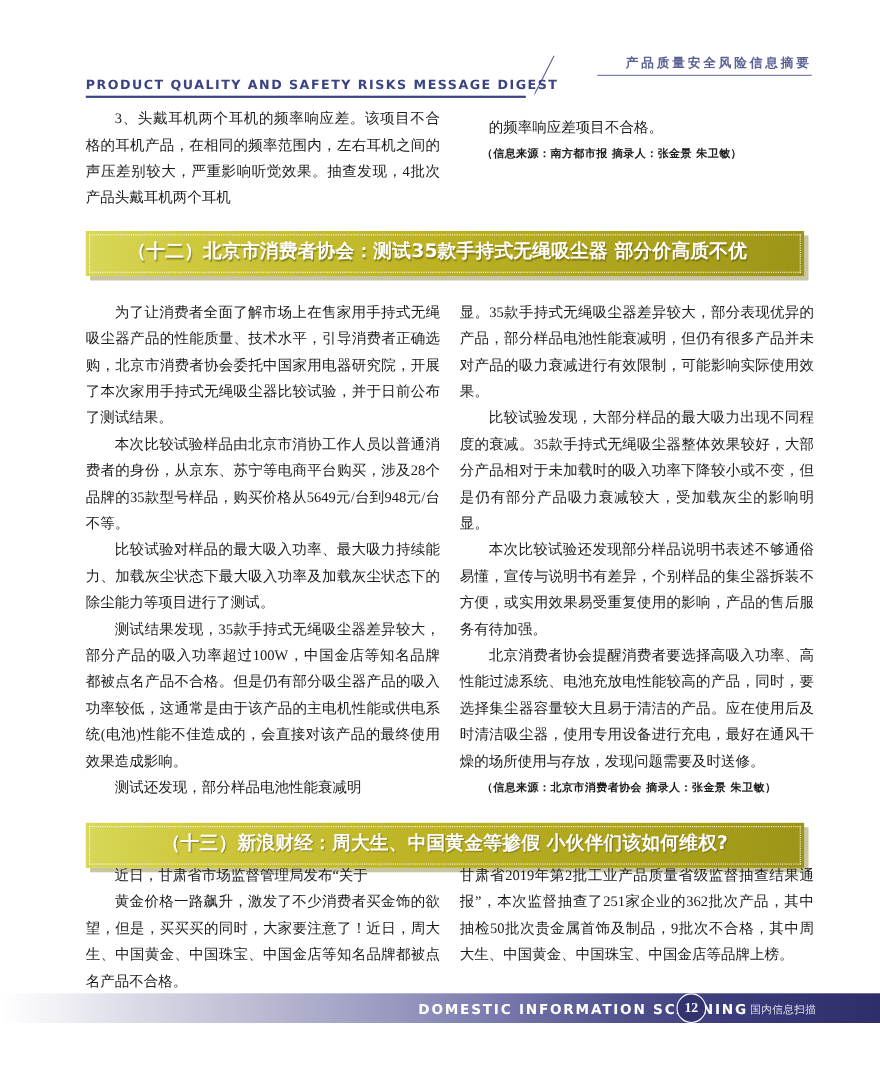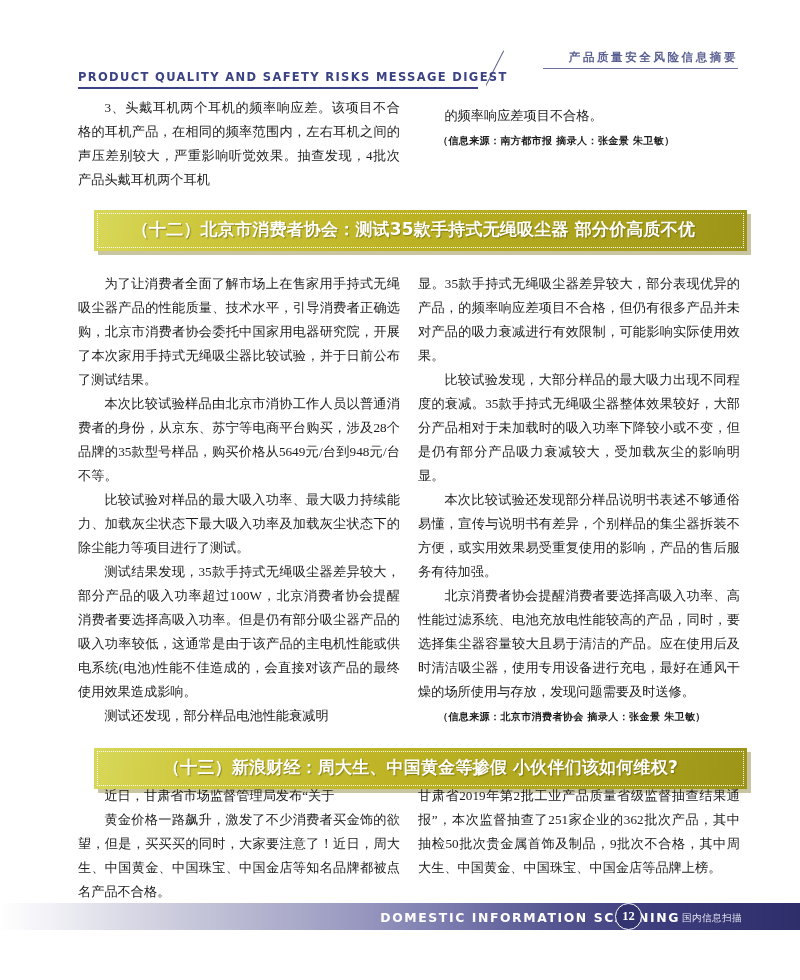--- a/index.html
+++ b/index.html
@@ -111,21 +111,21 @@
     font-family: "DejaVu Sans", "Liberation Sans", sans-serif;
     font-weight: bold;
     font-size: 10px;
     line-height: 25px;
     letter-spacing: 0.4px;
   }
 
   
   .banner {
     position: absolute;
-    left: 94px;
+    left: 78px;
     width: 653px;
     box-sizing: border-box;
     background: linear-gradient(100deg, #d8d85a 0%, #cfc93f 14%, #bdb324 46%, #a9a01c 82%, #9c9418 100%);
     box-shadow: 4px 4px 0 rgba(120,110,20,0.40);
     padding: 3px;
   }
   .banner-inner {
     border: 1.6px dotted rgba(255,255,255,0.92);
     padding: 2px 10px 4px 10px;
     min-height: 26px;
@@ -227,26 +227,26 @@
   <div class="banner b12">
     <div class="banner-inner">
       <div class="banner-text">（十二）北京市消费者协会：测试35款手持式无绳吸尘器 部分价高质不优</div>
     </div>
   </div>
 
   <div class="col left" style="top: 272px;">
     <p>为了让消费者全面了解市场上在售家用手持式无绳吸尘器产品的性能质量、技术水平，引导消费者正确选购，北京市消费者协会委托中国家用电器研究院，开展了本次家用手持式无绳吸尘器比较试验，并于日前公布了测试结果。</p>
     <p>本次比较试验样品由北京市消协工作人员以普通消费者的身份，从京东、苏宁等电商平台购买，涉及28个品牌的35款型号样品，购买价格从5649元/台到948元/台不等。</p>
     <p>比较试验对样品的最大吸入功率、最大吸力持续能力、加载灰尘状态下最大吸入功率及加载灰尘状态下的除尘能力等项目进行了测试。</p>
-    <p>测试结果发现，35款手持式无绳吸尘器差异较大，部分产品的吸入功率超过100W，北京消费者协会提醒消费者要选择高吸入功率。但是仍有部分吸尘器产品的吸入功率较低，这通常是由于该产品的主电机性能或供电系统(电池)性能不佳造成的，会直接对该产品的最终使用效果造成影响。</p>
+    <p>测试结果发现，35款手持式无绳吸尘器差异较大，部分产品的吸入功率超过100W，中国金店等知名品牌都被点名产品不合格。但是仍有部分吸尘器产品的吸入功率较低，这通常是由于该产品的主电机性能或供电系统(电池)性能不佳造成的，会直接对该产品的最终使用效果造成影响。</p>
     <p>测试还发现，部分样品电池性能衰减明</p>
   </div>
 
   <div class="col right" style="top: 272px;">
-    <p class="noindent">显。35款手持式无绳吸尘器差异较大，部分表现优异的产品，的频率响应差项目不合格，但仍有很多产品并未对产品的吸力衰减进行有效限制，可能影响实际使用效果。</p>
+    <p class="noindent">显。35款手持式无绳吸尘器差异较大，部分表现优异的产品，部分样品电池性能衰减明，但仍有很多产品并未对产品的吸力衰减进行有效限制，可能影响实际使用效果。</p>
     <p>比较试验发现，大部分样品的最大吸力出现不同程度的衰减。35款手持式无绳吸尘器整体效果较好，大部分产品相对于未加载时的吸入功率下降较小或不变，但是仍有部分产品吸力衰减较大，受加载灰尘的影响明显。</p>
     <p>本次比较试验还发现部分样品说明书表述不够通俗易懂，宣传与说明书有差异，个别样品的集尘器拆装不方便，或实用效果易受重复使用的影响，产品的售后服务有待加强。</p>
     <p>北京消费者协会提醒消费者要选择高吸入功率、高性能过滤系统、电池充放电性能较高的产品，同时，要选择集尘器容量较大且易于清洁的产品。应在使用后及时清洁吸尘器，使用专用设备进行充电，最好在通风干燥的场所使用与存放，发现问题需要及时送修。</p>
     <p class="source">（信息来源：北京市消费者协会  摘录人：张金景  朱卫敏）</p>
   </div>
 
   <div class="banner b13">
     <div class="banner-inner">
       <div class="banner-text">（十三）新浪财经：周大生、中国黄金等掺假 小伙伴们该如何维权?</div>
     </div>

